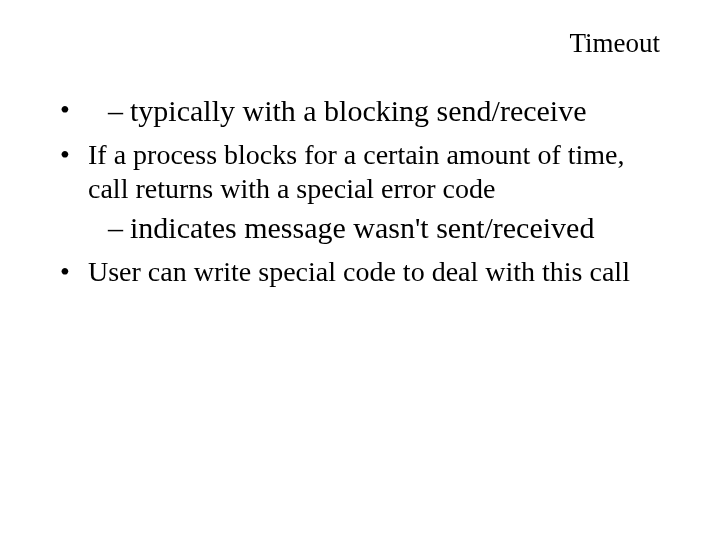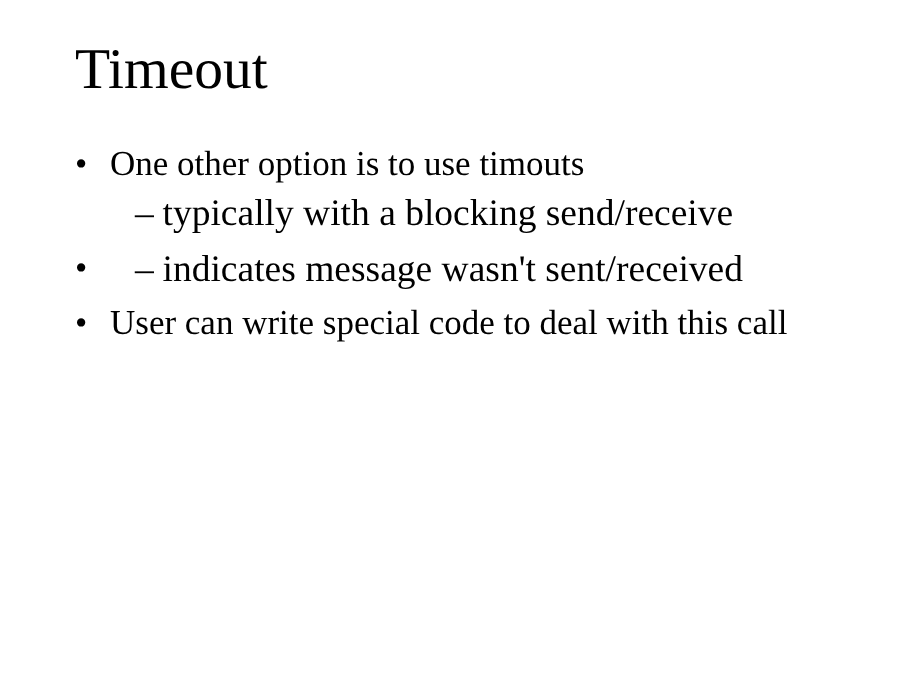--- a/index.html
+++ b/index.html
@@ -5,23 +5,23 @@
     * { margin: 0; padding: 0; box-sizing: border-box; }
     body {
       width: 720px;
       height: 540px;
       background: #fff;
       font-family: "Times New Roman", Times, serif;
       color: #000;
       padding: 28px 60px 0 60px;
     }
     h1 {
-      text-align: left;
+      text-align: right;
       font-weight: 400;
-      font-size: 46px;
+      font-size: 27px;
       margin-bottom: 34px;
     }
     ul.level1 {
       list-style: none;
       font-size: 28px;
       line-height: 1.22;
     }
     ul.level1 > li {
       position: relative;
       padding-left: 28px;
@@ -50,28 +50,28 @@
       top: 0;
     }
   </style>
 </head>
 <body>
 
 <h1>Timeout</h1>
 
 <ul class="level1">
   <li>
-    <span>One other option is to use timouts</span>
     <ul class="level2">
       <li>
         <span>typically with a blocking send/receive</span>
       </li>
     </ul>
   </li>
   <li>
+    <span>If a process blocks for a certain amount of time, call returns with a special error code</span>
     <ul class="level2">
       <li>
         <span>indicates message wasn't sent/received</span>
       </li>
     </ul>
   </li>
   <li>
     <span>User can write special code to deal with this call</span>
   </li>
 </ul>

